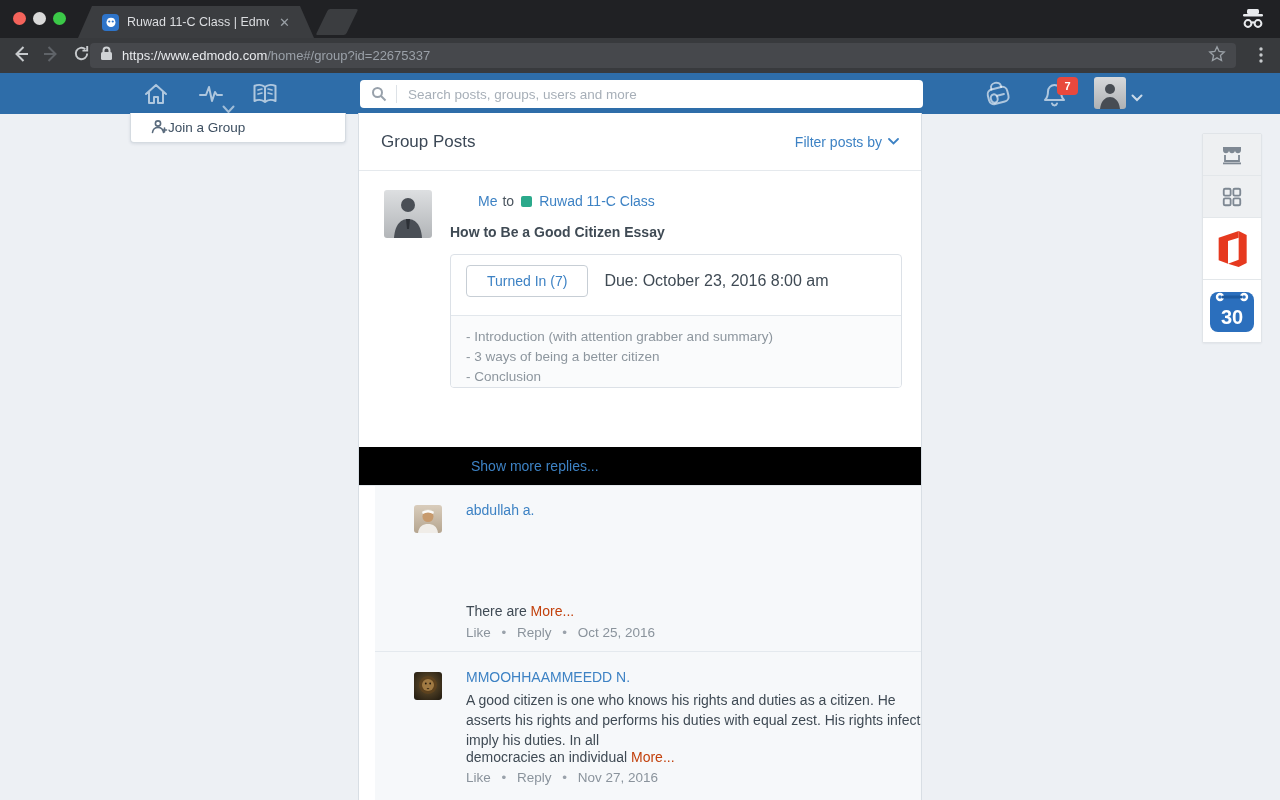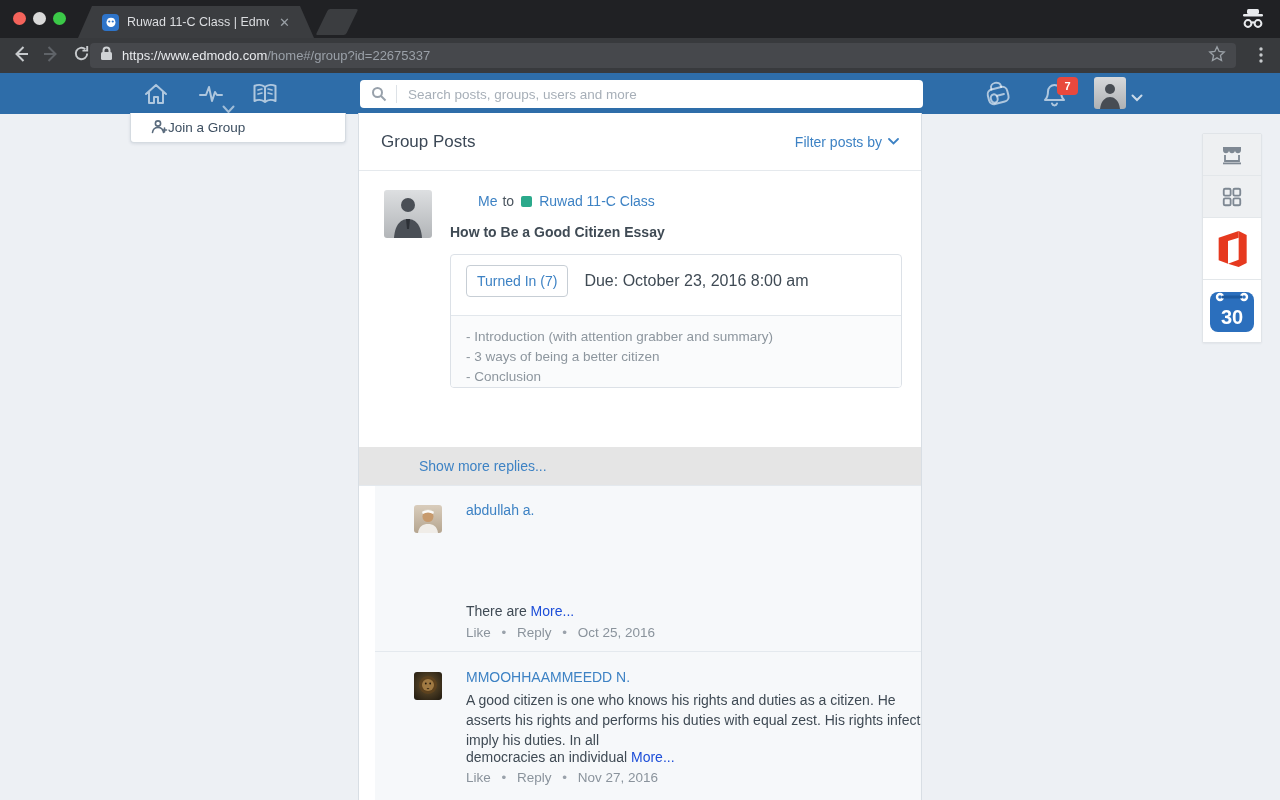--- a/index.html
+++ b/index.html
@@ -80,43 +80,43 @@
   .byline { position:absolute; left:91px; top:80px; font-size:14px; display:flex; align-items:center; gap:5px;margin-left:28px; }
   .byline .lnk { color:#3d82c4; }
   .byline .to { color:#4a545e; }
   .swatch { width:11px; height:11px; background:#2ba98b; border-radius:2px; display:inline-block; margin:0 2px; }
   .post-title { position:absolute; left:91px; top:111px; font-size:14px; font-weight:bold; color:#3f4a54; }
 
   .assign { position:absolute; left:91px; top:141px; width:452px; height:134px;
     border:1px solid #dce1e7; border-radius:4px; background:#fff; overflow:hidden; }
   .assign-top { height:52px; display:flex; align-items:center; padding:0 15px; }
   .turnedin { border:1px solid #c7ced5; border-radius:4px; background:#fff; color:#3d82c4;
-    font-size:14px; font-family:"Liberation Sans", sans-serif; padding:7px 10px; cursor:pointer; }
+    font-size:14px; font-family:"Liberation Sans", sans-serif; padding:7px 20px; cursor:pointer; }
   .due { margin-left:16px; color:#3f4a54; font-size:16px; }
   .assign-desc { border-top:1px solid #e2e7ec; background:#fafbfc; padding:11px 15px;
     font-size:13.5px; color:#8d969e; line-height:20px; height:82px;margin-top:8px; }
 
   .post-footer { position:absolute; left:0; right:0; top:291px; height:43px; background:#f7f9fb;
     border-top:1px solid #e4e9ee; border-bottom:1px solid #e4e9ee;
     display:flex; align-items:center; padding:0 22px 0 91px;
     font-size:13.5px; color:#7a828c; }
   .post-footer .date { margin-left:auto; }
   .sep { margin:0 9px; color:#9aa2ab; }
   .sep::before { content:"\2022"; }
 
-  .showmore { position:absolute; left:0; right:0; top:334px; height:39px; background:#e5e5e5;
-    border-bottom:1px solid #e4e9ee; display:flex; align-items:center; padding-left:60px; }
+  .showmore { position:absolute; left:0; right:0; top:334px; height:39px; background:#000000;
+    border-bottom:1px solid #e4e9ee; display:flex; align-items:center; padding-left:112px; }
   .showmore a { color:#3d82c4; font-size:14px; text-decoration:none; cursor:pointer; }
 
   .replies { position:absolute; left:16px; right:0; top:373px; height:314px; background:#f6f8fa; }
   .avatar28 { position:absolute; width:28px; height:28px; border-radius:3px; overflow:hidden; left:39px; }
   .rname { position:absolute; left:91px; font-size:14px; color:#3d82c4; }
   .rbody { position:absolute; left:91px; width:466px; font-size:14px; line-height:20px; color:#3f4a54; }
   .rmore { position:absolute; left:91px; font-size:14px; color:#3f4a54; }
-  .rmore .lnk { color:#1d4ed8; cursor:pointer; }
+  .rmore .lnk { color:#c2410c; cursor:pointer; }
   .rmeta { position:absolute; left:91px; font-size:13.5px; color:#8a939c; }
   .rmeta .sep { margin:0 7px; }
   .rdivider { position:absolute; left:0; right:0; top:165px; height:1px; background:#e4e9ee; }
 
   
   .rail { position:absolute; left:1202px; top:133px; width:60px; border:1px solid #e0e4e8;
     border-radius:2px; background:#fff; box-shadow:0 1px 2px rgba(50,70,90,.06); }
   .rail .cell { display:flex; align-items:center; justify-content:center; border-bottom:1px solid #e3e7ea; cursor:pointer; }
   .rail .c-gray { height:42px; background:#eef0f2; }
   .rail .c-white { height:62px; background:#fff; }

